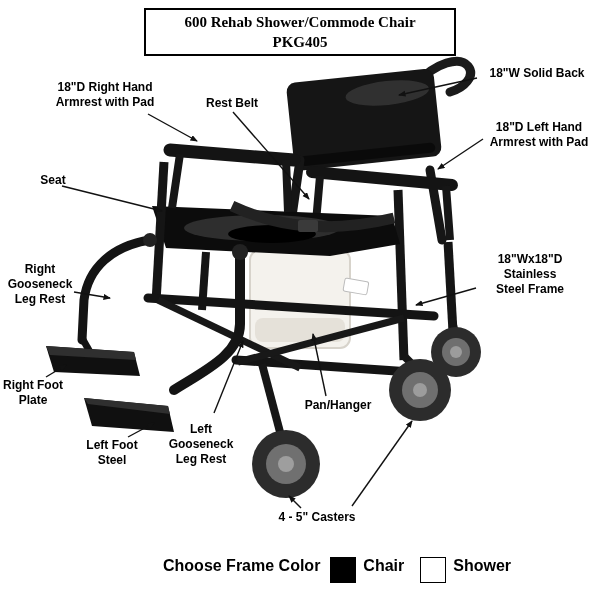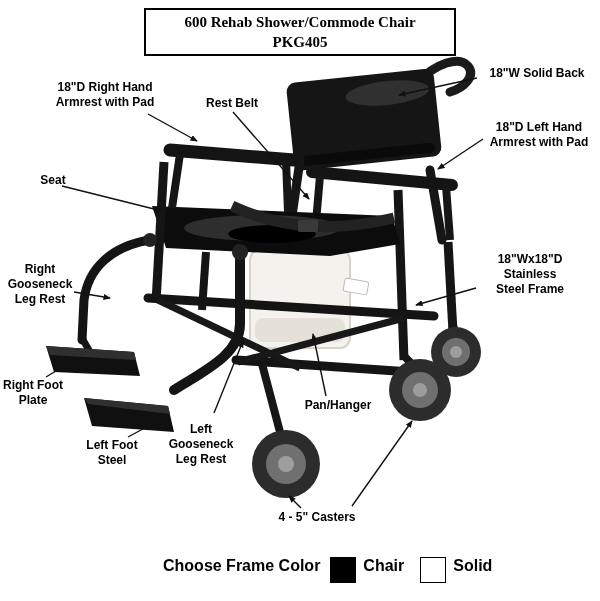--- a/index.html
+++ b/index.html
@@ -196,16 +196,16 @@
 Gooseneck
 Leg Rest</div>
   <div class="lbl" style="left:294px; top:398px; width:88px;">Pan/Hanger</div>
   <div class="lbl" style="left:268px; top:510px; width:98px;">4 - 5" Casters</div>
 
   <div class="color-chooser">
     <span>Choose Frame Color</span>
     <span class="swatch swatch-black"></span>
     <span class="swatch-name">Chair</span>
     <span class="swatch swatch-white"></span>
-    <span class="swatch-name">Solid</span>
+    <span class="swatch-name">Shower</span>
   </div>
 
 </div>
 
 </body></html>

